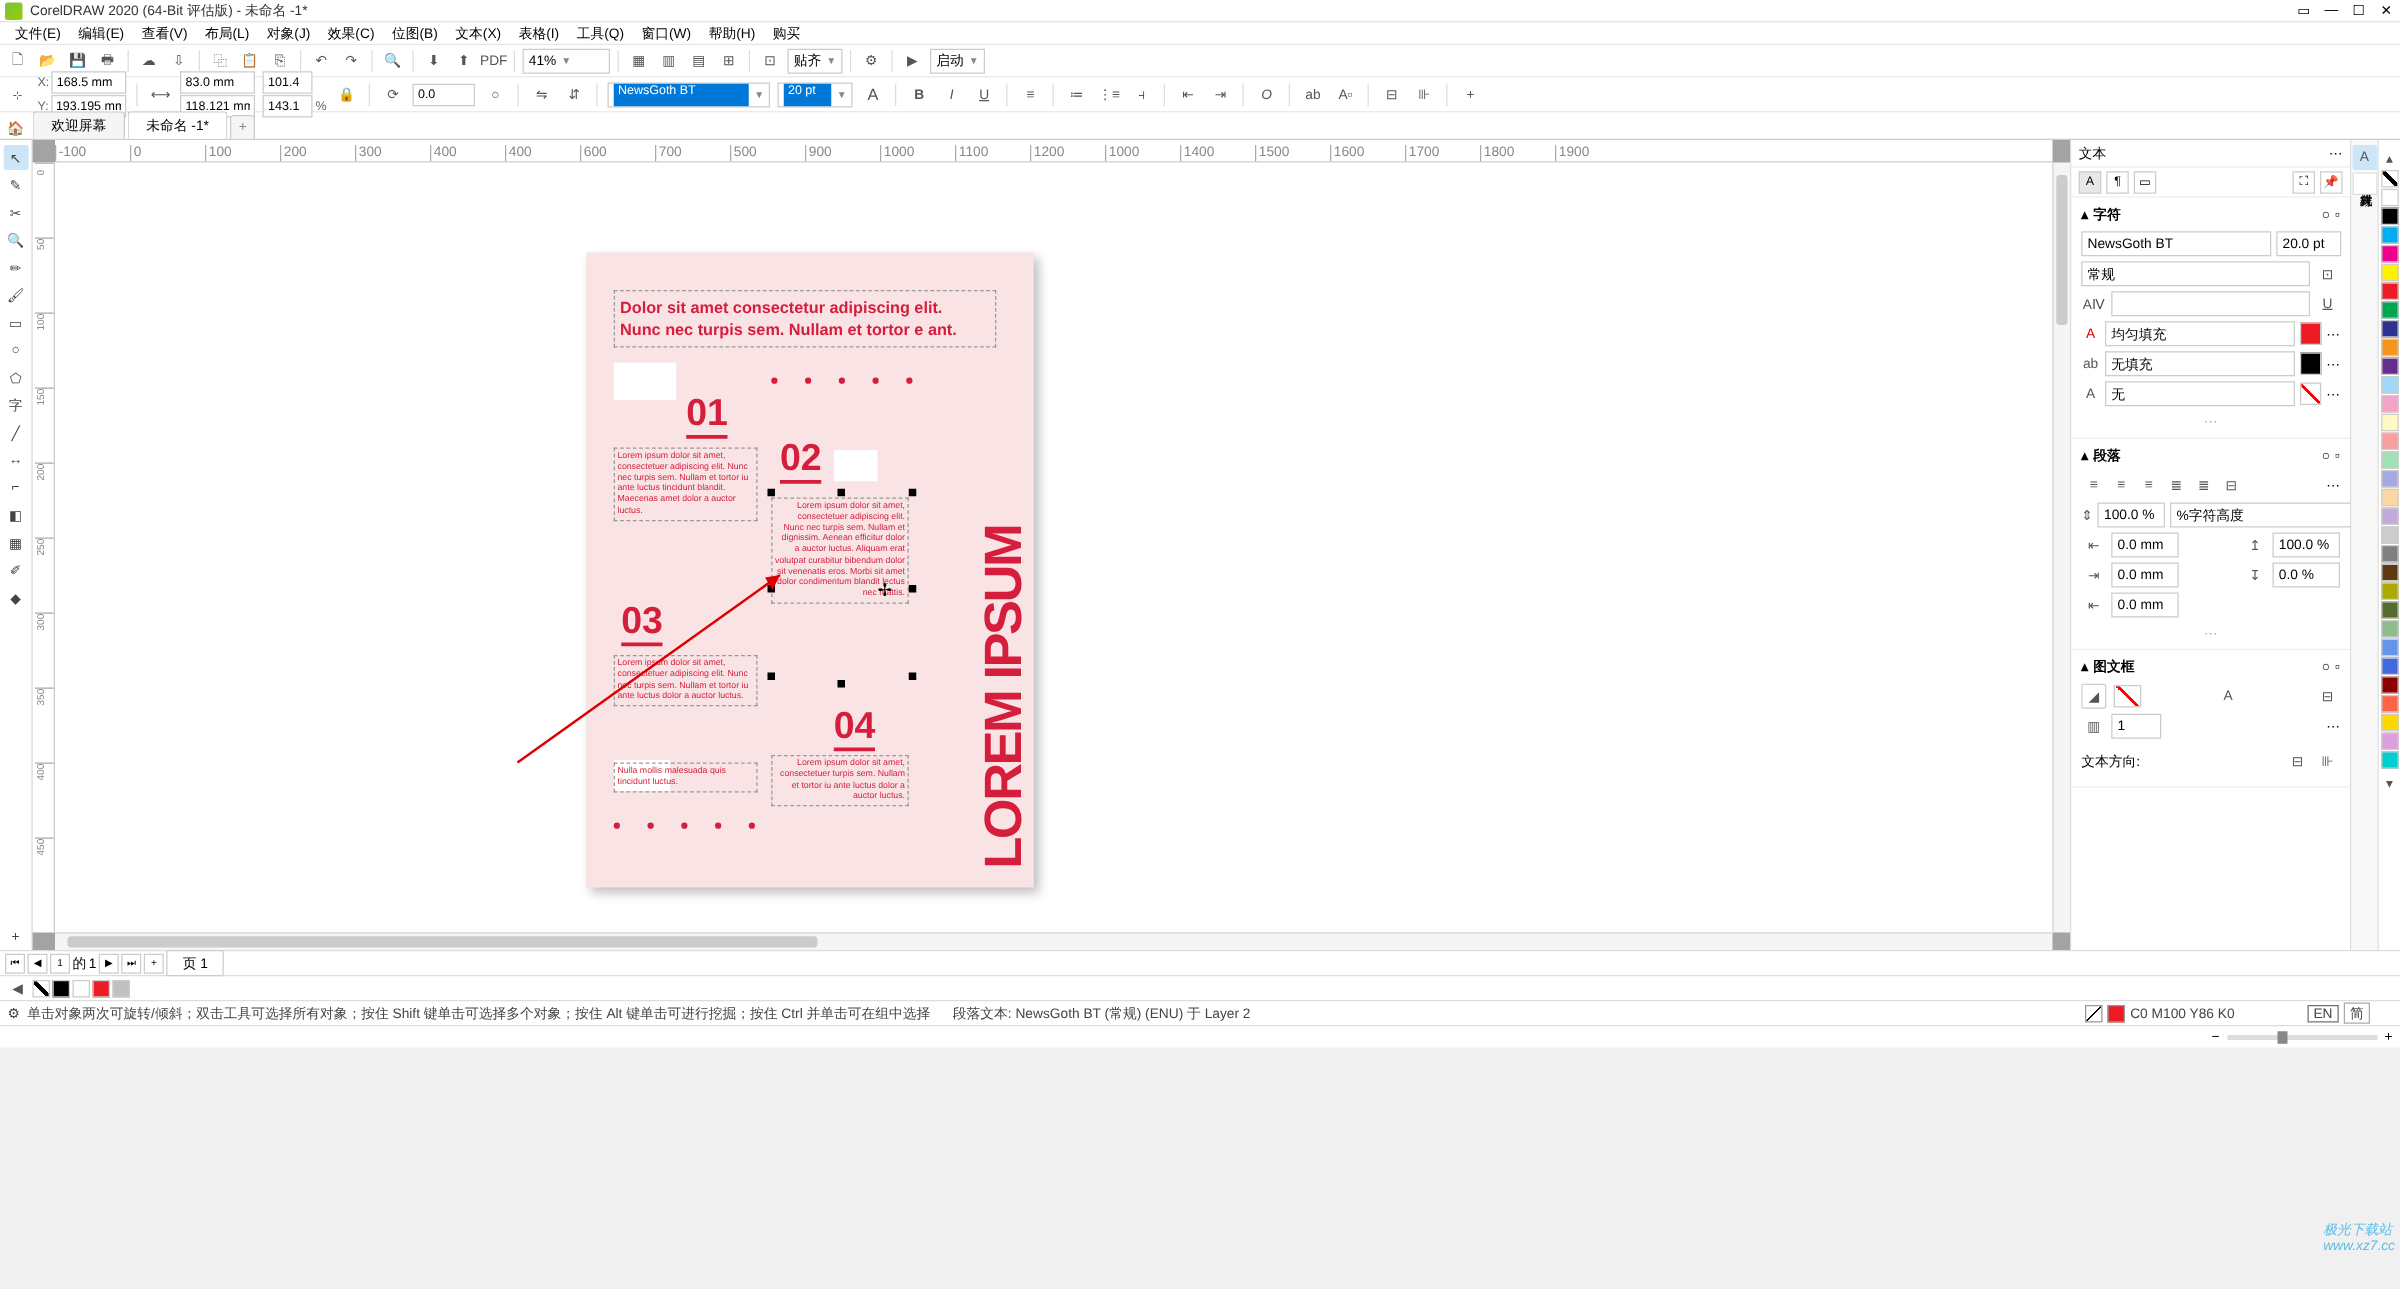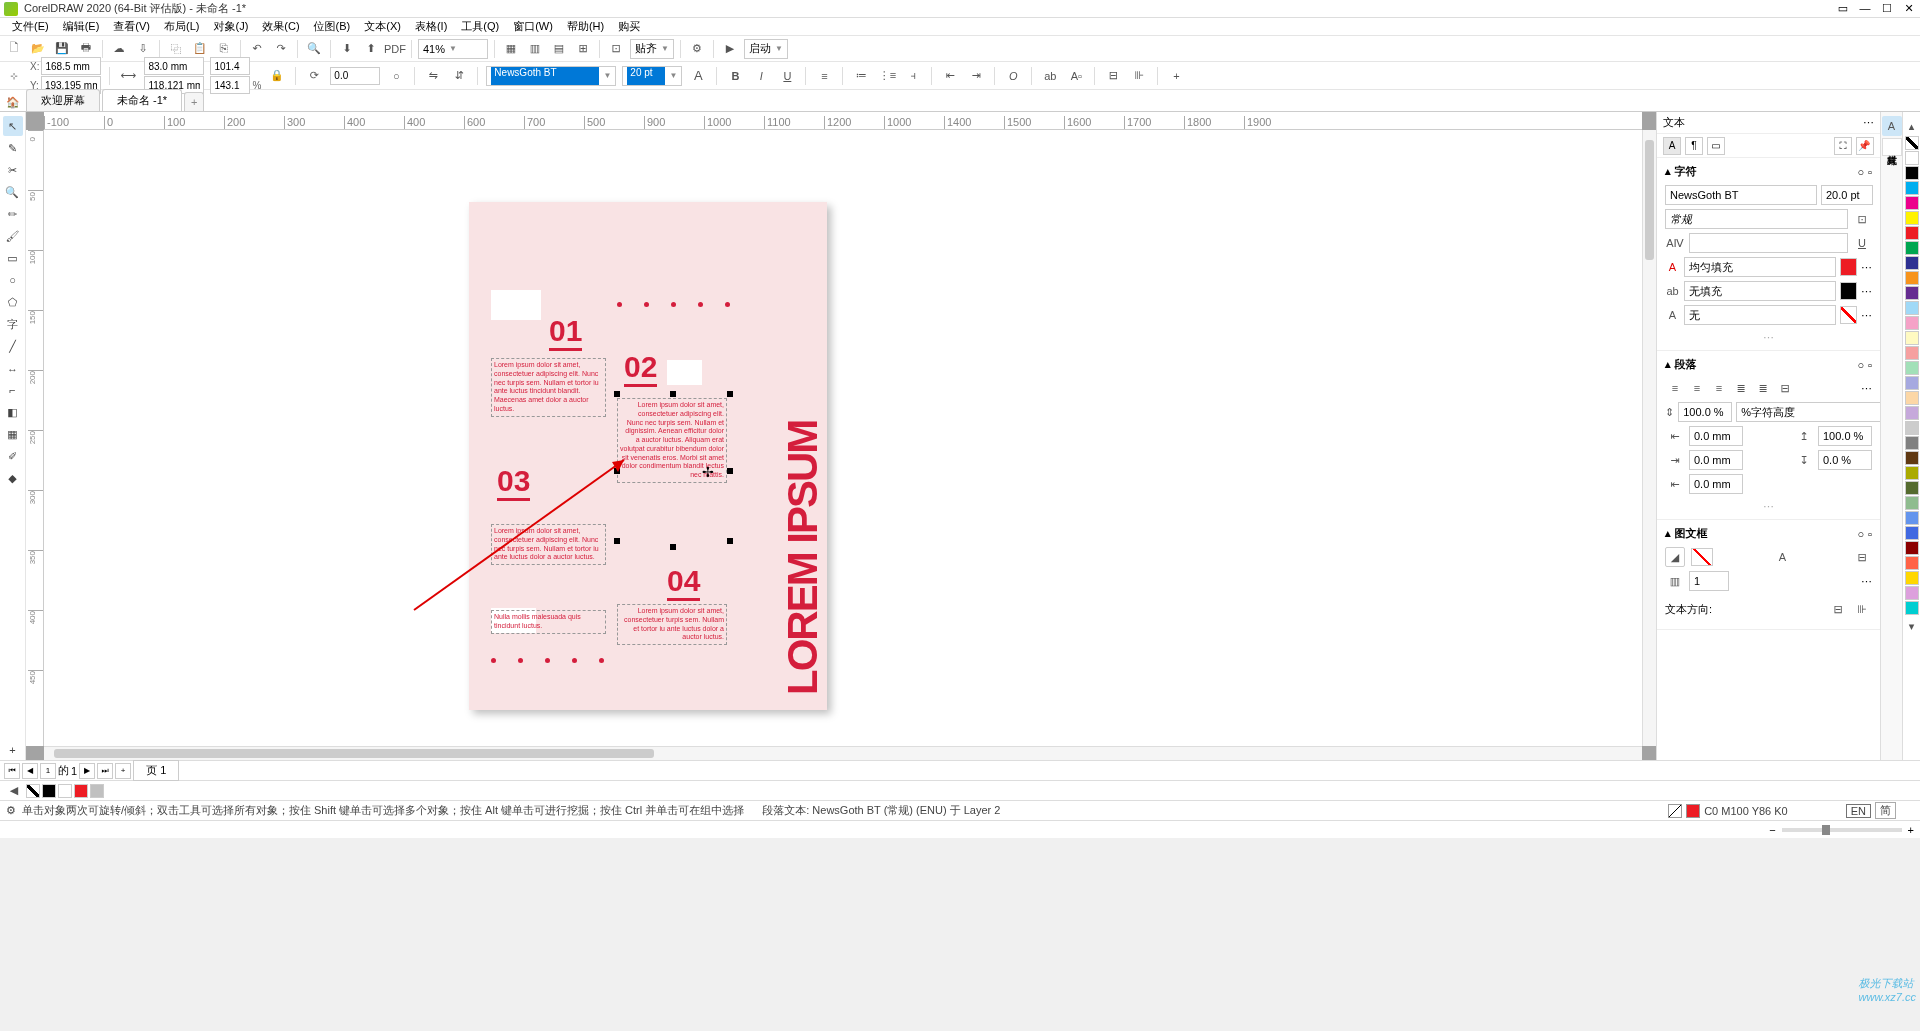--- a/index.html
+++ b/index.html
@@ -36,21 +36,21 @@
 .ruler-v{position:absolute;top:18px;left:0;width:18px;bottom:14px;background:#fff;border-right:1px solid #ccc;font-size:8px;color:#888;overflow:hidden}
 .ruler-v .tick{position:absolute;left:2px;border-top:1px solid #aaa;width:16px}
 .ruler-v .tick span{writing-mode:vertical-rl;transform:rotate(180deg);display:inline-block;font-size:8px}
 .canvas{position:absolute;top:18px;left:18px;right:14px;bottom:14px;background:#fff;overflow:hidden}
 .page{position:absolute;left:425px;top:72px;width:358px;height:508px;background:#f9e3e4;box-shadow:4px 4px 8px rgba(0,0,0,.25)}
 .page .vert{position:absolute;right:8px;top:30px;bottom:15px;width:40px;color:#d41e3c;font-weight:900;font-size:42px;writing-mode:vertical-rl;transform:rotate(180deg);letter-spacing:-2px;font-family:Arial;white-space:nowrap}
 .page .hdr{position:absolute;left:22px;top:30px;right:30px;color:#d41e3c;font-weight:bold;font-size:13px;line-height:1.4;border:1px dashed #999;padding:4px}
 .page .num{position:absolute;color:#d41e3c;font-weight:900;font-size:30px;border-bottom:3px solid #d41e3c;font-family:Arial}
 .page .num.n1{left:80px;top:112px}
 .page .num.n2{left:155px;top:148px}
-.page .num.n3{left:28px;top:262px}
+.page .num.n3{left:28px;top:278px}
 .page .num.n4{left:198px;top:362px}
 .page .wbox{position:absolute;background:#fff}
 .page .wbox.w1{left:22px;top:88px;width:50px;height:30px}
 .page .wbox.w2{left:198px;top:158px;width:35px;height:25px}
 .page .wbox.w3{left:22px;top:406px;width:45px;height:25px}
 .page .txtblk{position:absolute;border:1px dashed #999;color:#d41e3c;font-size:7px;line-height:1.25;padding:2px}
 .page .txtblk.t1{left:22px;top:156px;width:115px}
 .page .txtblk.t2{left:148px;top:196px;width:110px;text-align:right}
 .page .txtblk.t3{left:22px;top:322px;width:115px}
 .page .txtblk.t4{left:22px;top:408px;width:115px}
@@ -303,20 +303,21 @@
         <div class="tick" style="top: 240px;"><span>200</span></div>
         <div class="tick" style="top: 300px;"><span>250</span></div>
         <div class="tick" style="top: 360px;"><span>300</span></div>
         <div class="tick" style="top: 420px;"><span>350</span></div>
         <div class="tick" style="top: 480px;"><span>400</span></div>
         <div class="tick" style="top: 540px;"><span>450</span></div>
       </div>
     <div class="canvas">
       <div class="page">
         <div class="vert">LOREM IPSUM</div>
+        <div class="hdr" id="phdr">Dolor sit amet consectetur adipiscing elit.<br>Nunc nec turpis sem. Nullam et tortor e ant.</div>
         <div class="wbox w1"></div>
         <div class="wbox w2"></div>
         <div class="wbox w3"></div>
         <div class="num n1">01</div>
         <div class="num n2">02</div>
         <div class="num n3">03</div>
         <div class="num n4">04</div>
         <div class="txtblk t1">Lorem ipsum dolor sit amet, consectetuer adipiscing elit. Nunc nec turpis sem. Nullam et tortor iu ante luctus tincidunt blandit. Maecenas amet dolor a auctor luctus.</div>
         <div class="txtblk t2">Lorem ipsum dolor sit amet, consectetuer adipiscing elit. Nunc nec turpis sem. Nullam et dignissim. Aenean efficitur dolor a auctor luctus.
 
@@ -384,21 +385,21 @@
           <span>字符</span>
           <span style="flex:1"></span>
           <span>○</span>
           <span>▫</span>
         </div>
       <div class="row">
           <input style="flex: 1 1 0%;" value="NewsGoth BT">
           <input style="width: 52px;" value="20.0 pt">
         </div>
       <div class="row">
-          <input style="flex: 1 1 0%; font-style: italic;" value="常规">
+          <input style="flex: 1 1 0%;" value="常规">
           <span class="tb-btn">⊡</span>
         </div>
       <div class="row">
           <span class="tb-btn">AⅣ</span>
           <input style="flex: 1 1 0%;">
           <span class="tb-btn" style="text-decoration:underline">U</span>
         </div>
       <div class="row">
           <span class="tb-btn" style="color:#d00">A</span>
           <input style="flex: 1 1 0%;" value="均匀填充">

